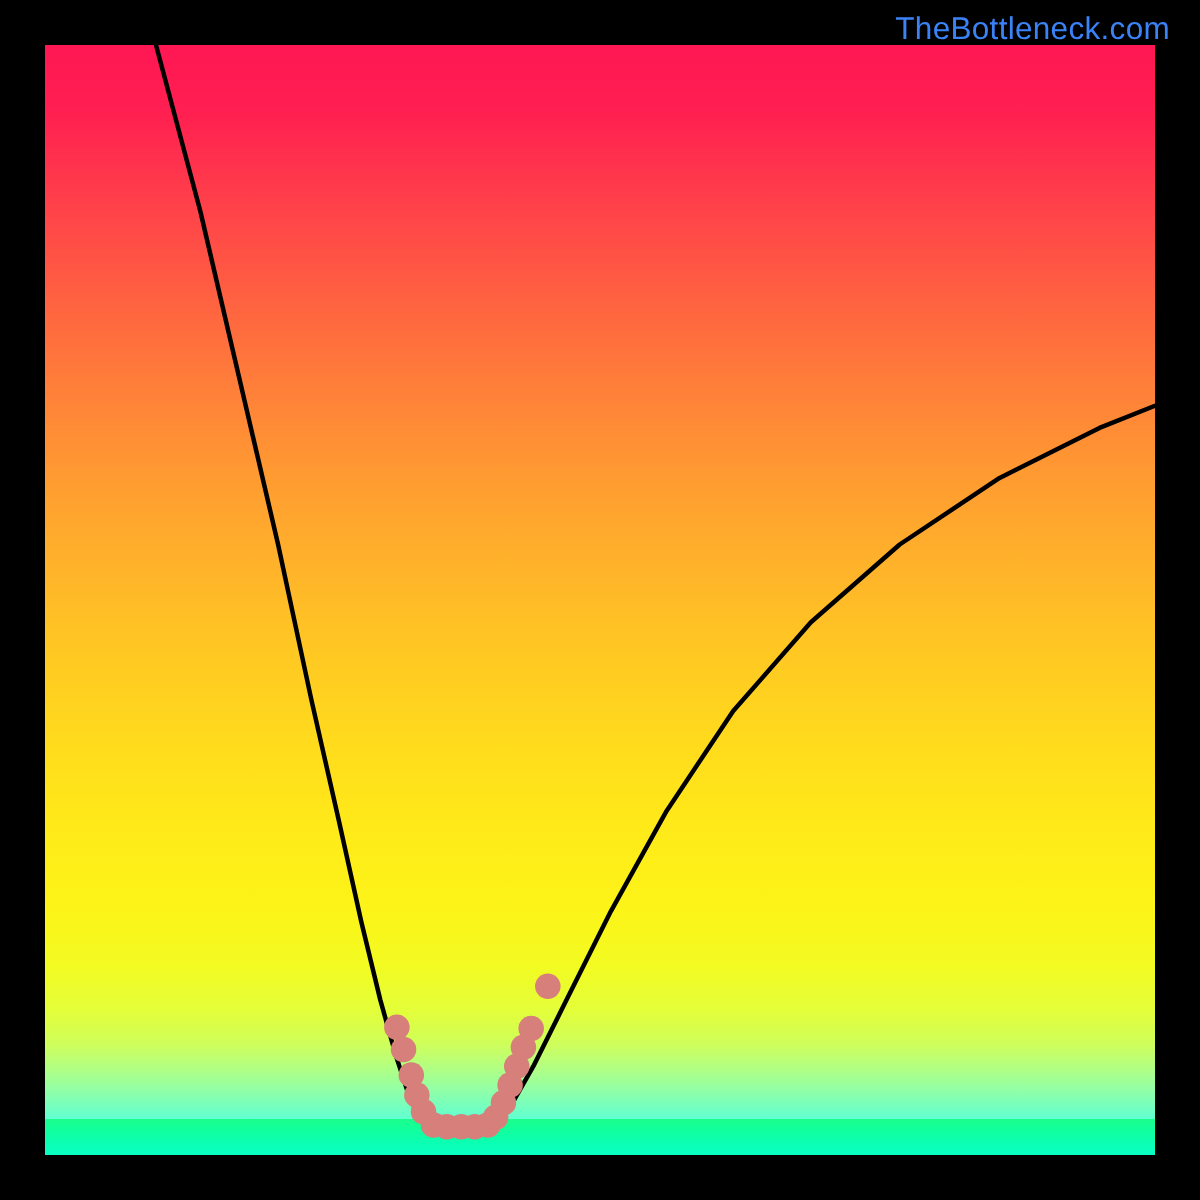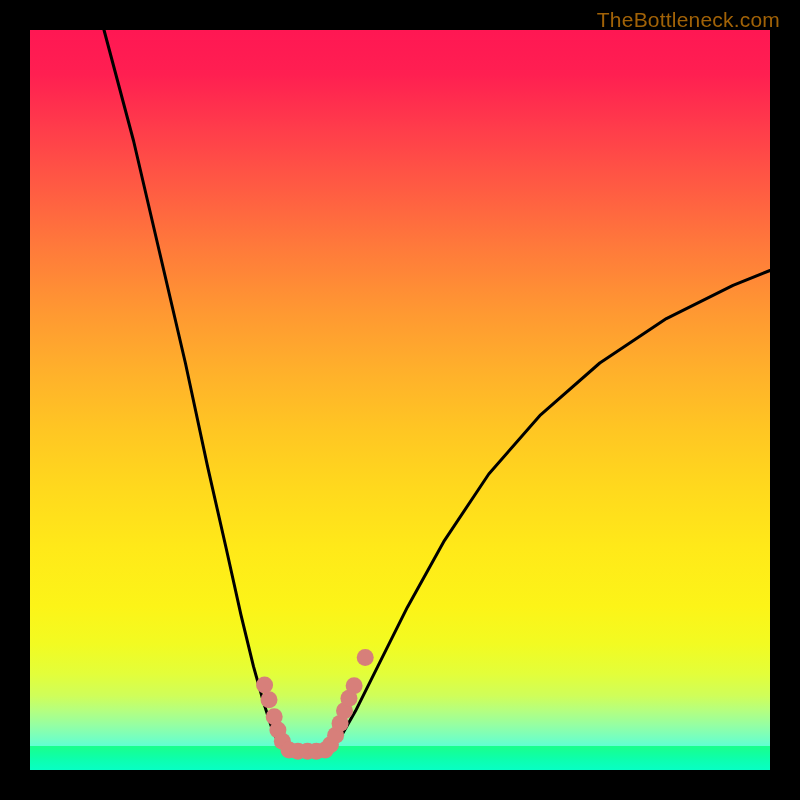--- a/index.html
+++ b/index.html
@@ -47,21 +47,21 @@
     background: linear-gradient(to bottom,
       #1bff8b 0%,
       #12ff9d 30%,
       #0cffb0 60%,
       #08ffc4 100%);
   }
   .watermark {
     position: absolute;
     top: 8px;
     right: 20px;
-    color: #a16207;
+    color: #3b82f6;
     font-size: 21px;
     font-weight: 500;
     letter-spacing: 0.2px;
     z-index: 5;
   }
   svg.curve {
     position: absolute;
     left: 0;
     top: 0;
     width: 740px;

